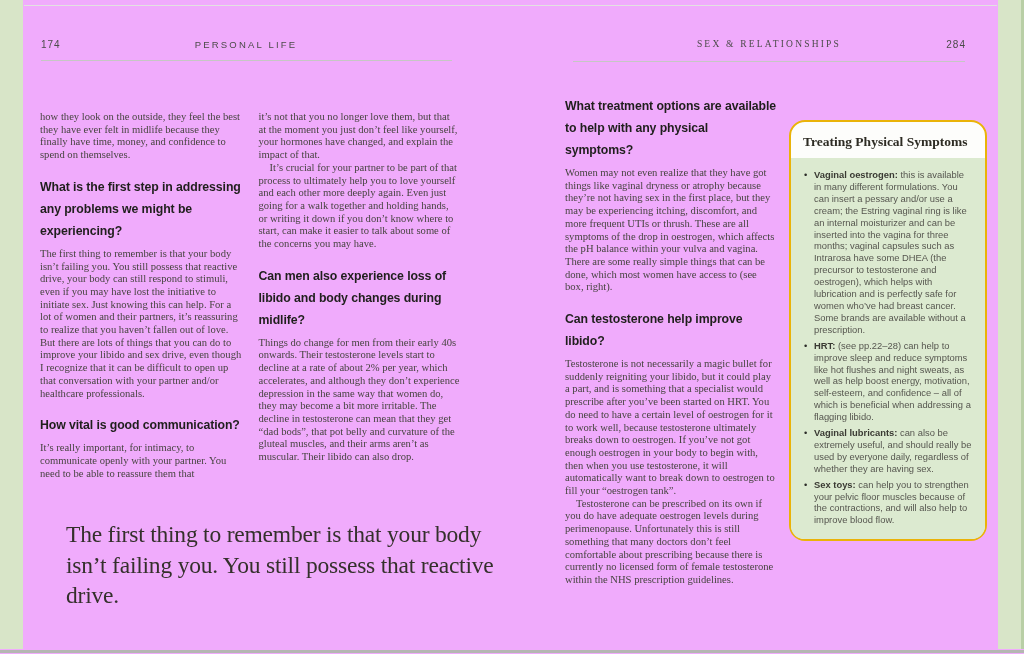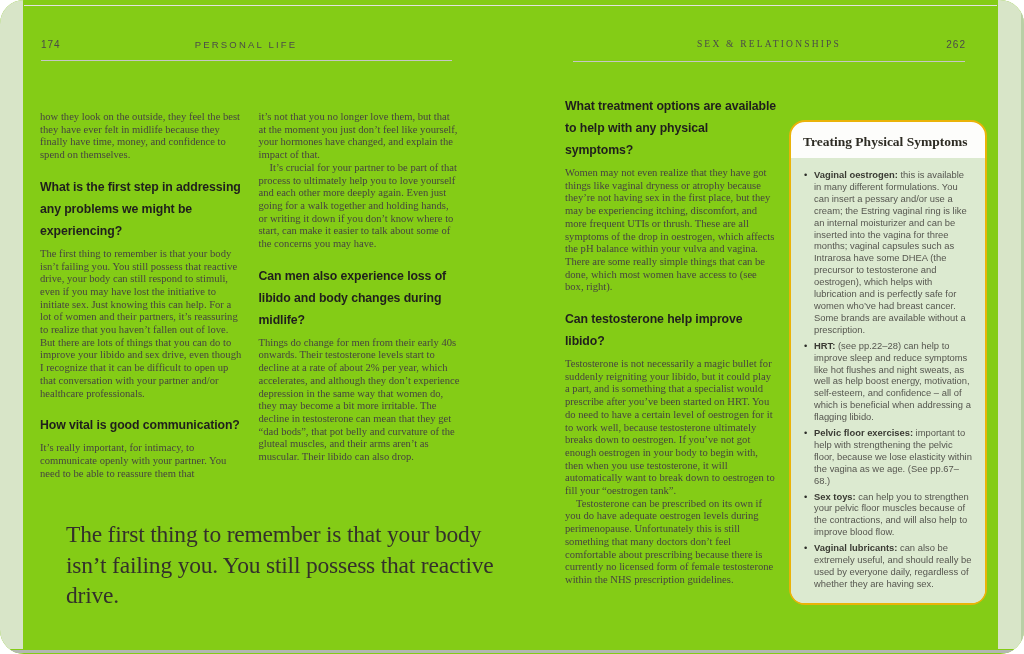--- a/index.html
+++ b/index.html
@@ -1,18 +1,18 @@
 <!DOCTYPE html>
 <html><head>
 <meta charset="utf-8">
 <style>
   html,body{margin:0;padding:0;}
   body{width:1024px;height:654px;background:#ffffff;}
-  .spread{position:relative;width:1024px;height:654px;background:#84cc16;overflow:hidden;
-          font-family:"Liberation Serif","DejaVu Serif",serif;color:#474440;border-radius:24px;}
+  .spread{position:relative;width:1024px;height:654px;background:#f0abfc;overflow:hidden;
+          font-family:"Liberation Serif","DejaVu Serif",serif;color:#474440;}
 
   
   .band{position:absolute;top:0;height:649px;background:#d8e5c8;}
   .band-left{left:0;width:23px;}
   .band-right{right:0;width:26px;border-right:3px solid #b9cfa6;box-sizing:border-box;}
   .hairline-top{position:absolute;left:24px;right:27px;top:5px;height:1px;background:#e2e2e0;}
   .hairline-bottom{position:absolute;left:0;right:0;bottom:1px;height:3px;background:#b4b7b2;}
 
   
   .runhead{position:absolute;top:39px;font-family:"Liberation Sans",sans-serif;
@@ -57,21 +57,21 @@
   <div class="band band-left"></div>
   <div class="band band-right"></div>
   <div class="hairline-top"></div>
   <div class="hairline-bottom"></div>
 
   <div class="pagenum" style="left:41px;">174</div>
   <div class="runhead" style="left:40px;width:412px;text-align:center;">PERSONAL LIFE</div>
   <div class="rule" style="left:41px;top:60px;width:411px;"></div>
 
   <div class="runhead" style="left:573px;width:392px;text-align:center;font-family:Liberation Serif, serif;">SEX &amp; RELATIONSHIPS</div>
-  <div class="pagenum" style="right:58px;">262</div>
+  <div class="pagenum" style="right:58px;">284</div>
   <div class="rule" style="left:573px;top:61px;width:392px;"></div>
 
   <div class="cols">
     <div class="col">
       <p class="body-p">how they look on the outside, they feel the best they have ever felt in midlife because they finally have time, money, and confidence to spend on themselves.</p>
       <div class="qhead">What is the first step in addressing any problems we might be experiencing?</div>
       <p class="body-p">The first thing to remember is that your body isn’t failing you. You still possess that reactive drive, your body can still respond to stimuli, even if you may have lost the initiative to initiate sex. Just knowing this can help. For a lot of women and their partners, it’s reassuring to realize that you haven’t fallen out of love. But there are lots of things that you can do to improve your libido and sex drive, even though I recognize that it can be difficult to open up that conversation with your partner and/or healthcare professionals.</p>
       <div class="qhead">How vital is good communication?</div>
       <p class="body-p">It’s really important, for intimacy, to communicate openly with your partner. You need to be able to reassure them that</p>
     </div>
@@ -94,20 +94,19 @@
   </div>
 
   <div class="sidebox">
     <div class="sidebox-header">
       <span class="sidebox-title">Treating Physical Symptoms</span>
     </div>
     <div class="sidebox-body">
       <ul class="treatments">
         <li><span class="lead">Vaginal oestrogen:</span><span> this is available in many different formulations. You can insert a pessary and/or use a cream; the Estring vaginal ring is like an internal moisturizer and can be inserted into the vagina for three months; vaginal capsules such as Intrarosa have some DHEA (the precursor to testosterone and oestrogen), which helps with lubrication and is perfectly safe for women who’ve had breast cancer. Some brands are available without a prescription.</span></li>
         <li><span class="lead">HRT:</span><span> (see pp.22–28) can help to improve sleep and reduce symptoms like hot flushes and night sweats, as well as help boost energy, motivation, self-esteem, and confidence – all of which is beneficial when addressing a flagging libido.</span></li>
-        <li><span class="lead">Pelvic floor exercises:</span><span> important to help with strengthening the pelvic floor, because we lose elasticity within the vagina as we age. (See pp.67–68.)</span></li>
+        <li><span class="lead">Vaginal lubricants:</span><span> can also be extremely useful, and should really be used by everyone daily, regardless of whether they are having sex.</span></li>
         <li><span class="lead">Sex toys:</span><span> can help you to strengthen your pelvic floor muscles because of the contractions, and will also help to improve blood flow.</span></li>
-        <li><span class="lead">Vaginal lubricants:</span><span> can also be extremely useful, and should really be used by everyone daily, regardless of whether they are having sex.</span></li>
       </ul>
     </div>
   </div>
 
 </div>
 
 </body></html>

